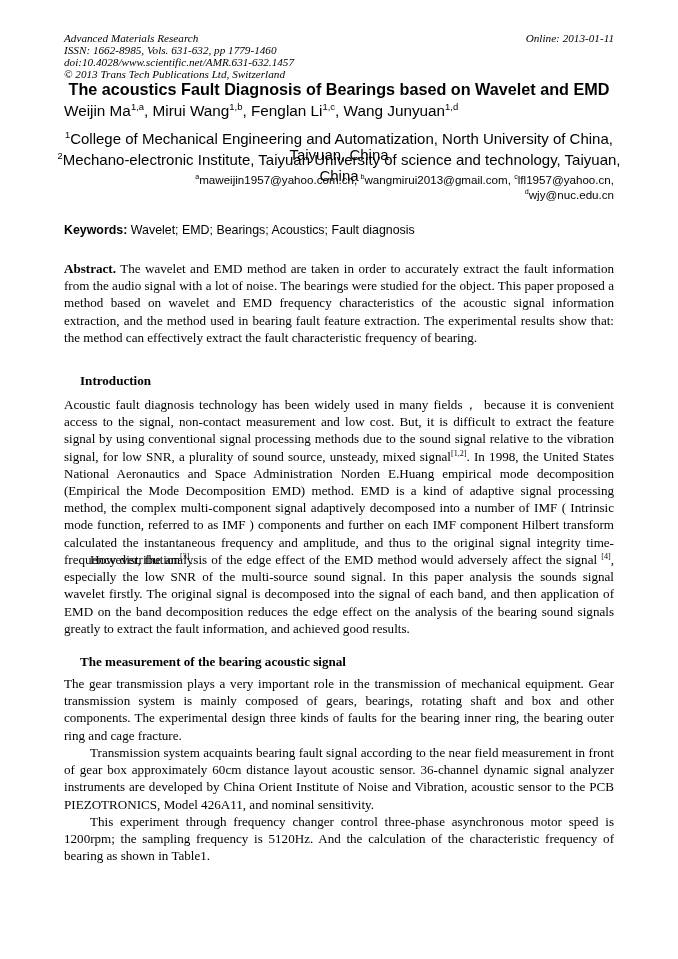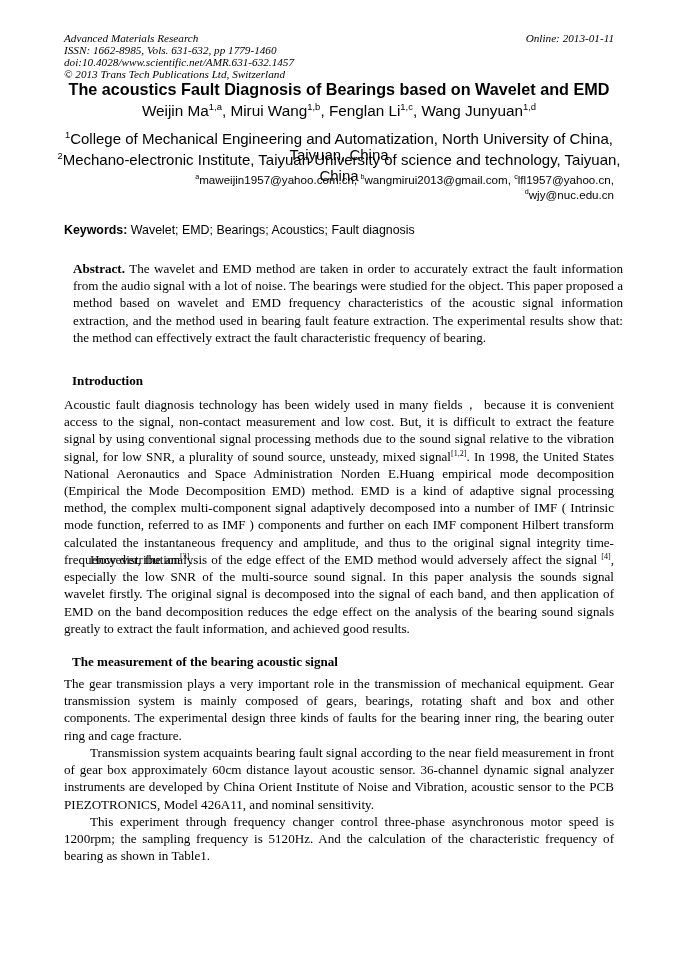--- a/index.html
+++ b/index.html
@@ -1,30 +1,30 @@
 <!DOCTYPE html>
 <html><head>
 <meta charset="utf-8">
 <style>
   html, body { margin: 0; padding: 0; background: #ffffff; }
   body { width: 678px; height: 959px; position: relative; overflow: hidden; color: #000; }
   .page { position: absolute; left: 64px; top: 0; width: 550px; }
   .meta { position: absolute; top: 32px; left: 64px; width: 550px; font-family: "Liberation Serif", serif; font-style: italic; font-size: 11.2px; line-height: 12px; }
   .meta .online { position: absolute; right: 0; top: 0; }
   .title { position: absolute; top: 79px; left: 0; width: 550px; text-align: center; font-family: "Liberation Sans", sans-serif; font-weight: bold; font-size: 16.2px; line-height: 20px; }
-  .authors { position: absolute; top: 101px; left: 0; width: 550px; text-align: center; font-family: "Liberation Sans", sans-serif; font-size: 15.3px; line-height: 20px; }
+  .authors { position: absolute; top: 101px; left: 0; width: 550px; font-family: "Liberation Sans", sans-serif; font-size: 15.3px; line-height: 20px; }
   .affil { position: absolute; left: -14px; width: 578px; text-align: center; font-family: "Liberation Sans", sans-serif; font-size: 15px; line-height: 16px; }
   .emails { position: absolute; top: 172px; left: 0; width: 550px; text-align: right; font-family: "Liberation Sans", sans-serif; font-size: 11.6px; line-height: 15px; }
   sup { font-size: 0.62em; line-height: 0; vertical-align: super; }
   .keywords { position: absolute; top: 222px; left: 0; width: 550px; font-family: "Liberation Sans", sans-serif; font-size: 12.4px; line-height: 16px; }
   .keywords b { font-weight: bold; }
   .para { position: absolute; left: 0; width: 550px; font-family: "Liberation Serif", serif; font-size: 13.1px; line-height: 17.2px; text-align: justify; }
   .para .lead { font-weight: bold; }
   .indent { text-indent: 26px; }
-  .heading { position: absolute; left: 8px; font-family: "Liberation Serif", serif; font-weight: bold; font-size: 13.1px; line-height: 16px; }
+  .heading { position: absolute; left: 16px; font-family: "Liberation Serif", serif; font-weight: bold; font-size: 13.1px; line-height: 16px; }
 </style>
 </head>
 <body>
 
 <div class="meta">
   <div>Advanced Materials Research</div>
   <div>ISSN: 1662-8985, Vols. 631-632, pp 1779-1460</div>
   <div>doi:10.4028/www.scientific.net/AMR.631-632.1457</div>
   <div>© 2013 Trans Tech Publications Ltd, Switzerland</div>
   <div class="online">Online: 2013-01-11</div>
@@ -52,21 +52,21 @@
     <sup>a</sup><span>maweijin1957@yahoo.com.cn</span>, 
     <sup>b</sup><span>wangmirui2013@gmail.com</span>, 
     <sup>c</sup><span>lfl1957@yahoo.cn</span>,<br>
     <sup>d</sup><span>wjy@nuc.edu.cn</span>
   </div>
 
   <div class="keywords">
     <b>Keywords:</b> <span>Wavelet; EMD; Bearings; Acoustics; Fault diagnosis</span>
   </div>
 
-  <div class="para" style="top:260px;margin-left:9px;">
+  <div class="para" style="top:260px;">
     <span class="lead">Abstract.</span> <span>The wavelet and EMD method are taken in order to accurately extract the fault information from the audio signal with a lot of noise. The bearings were studied for the object. This paper proposed a method based on wavelet and EMD frequency characteristics of the acoustic signal information extraction, and the method used in bearing fault feature extraction. The experimental results show that: the method can effectively extract the fault characteristic frequency of bearing.</span>
   </div>
 
   <div class="heading" style="top:373px;">Introduction</div>
 
   <div class="para" style="top:396px;"><span>Acoustic fault diagnosis technology has been widely used in many fields， because it is convenient access to the signal, non-contact measurement and low cost. But, it is difficult to extract the feature signal by using conventional signal processing methods due to the sound signal relative to the vibration signal, for low SNR, a plurality of sound source, unsteady, mixed signal</span><sup>[1,2]</sup><span>. In 1998, the United States National Aeronautics and Space Administration Norden E.Huang empirical mode decomposition (Empirical the Mode Decomposition EMD) method. EMD is a kind of adaptive signal processing method, the complex multi-component signal adaptively decomposed into a number of IMF ( Intrinsic mode function, referred to as IMF ) components and further on each IMF component Hilbert transform calculated the instantaneous frequency and amplitude, and thus to the original signal integrity time-frequency distribution</span><sup>[3]</sup><span>.</span></div>
 
   <div class="para indent" style="top:551px;"><span>However, the analysis of the edge effect of the EMD method would adversely affect the signal </span><sup>[4]</sup><span>, especially the low SNR of the multi-source sound signal. In this paper analysis the sounds signal wavelet firstly. The original signal is decomposed into the signal of each band, and then application of EMD on the band decomposition reduces the edge effect on the analysis of the bearing sound signals greatly to extract the fault information, and achieved good results.</span></div>
 
   <div class="heading" style="top:654px;text-align:right;">The measurement of the bearing acoustic signal</div>

